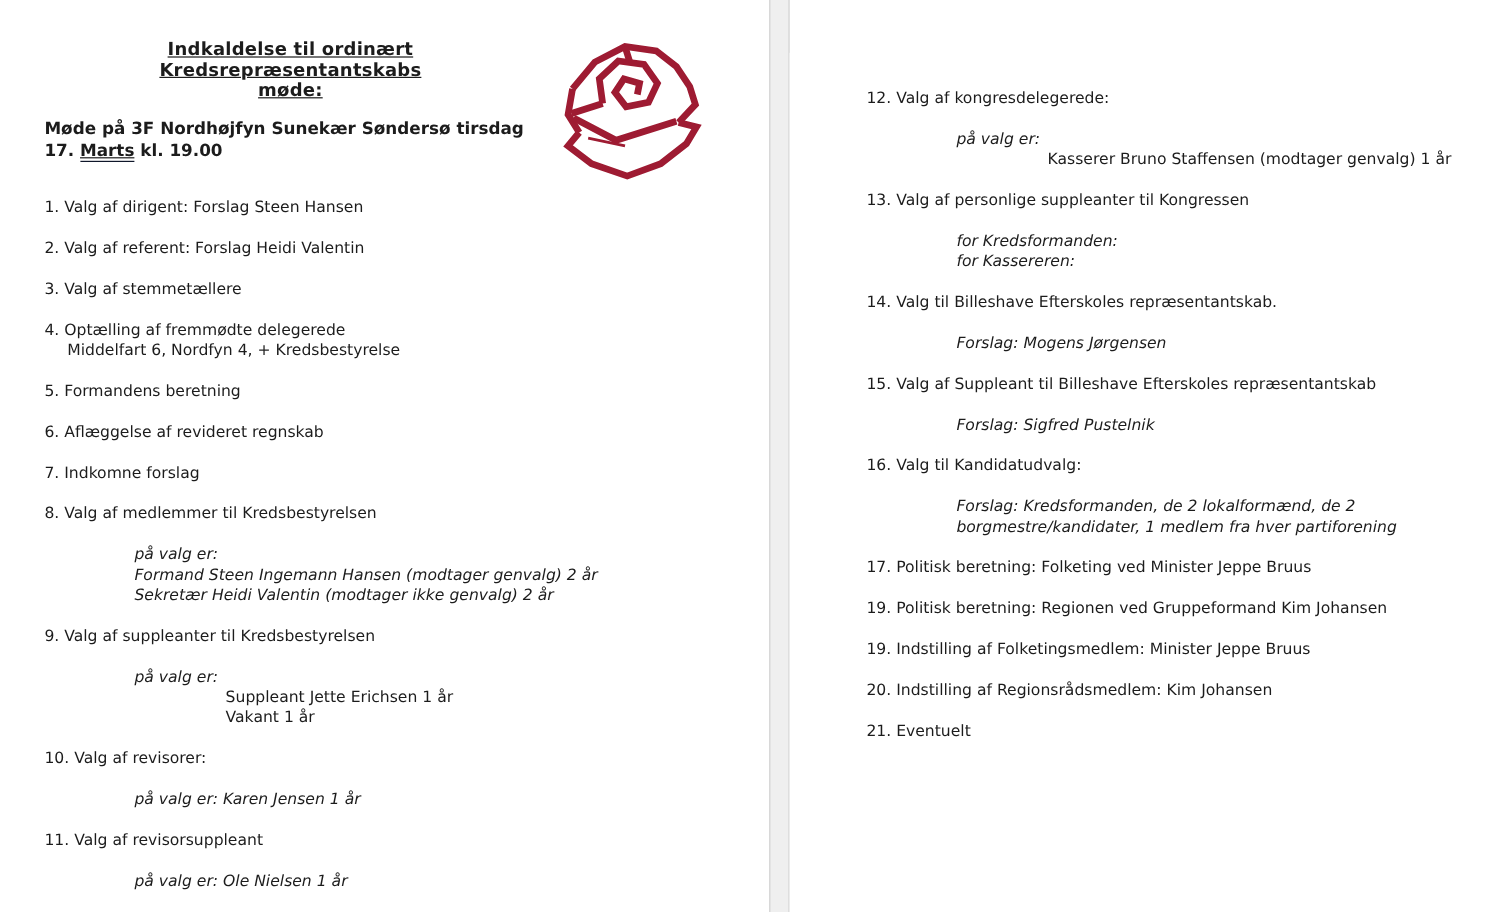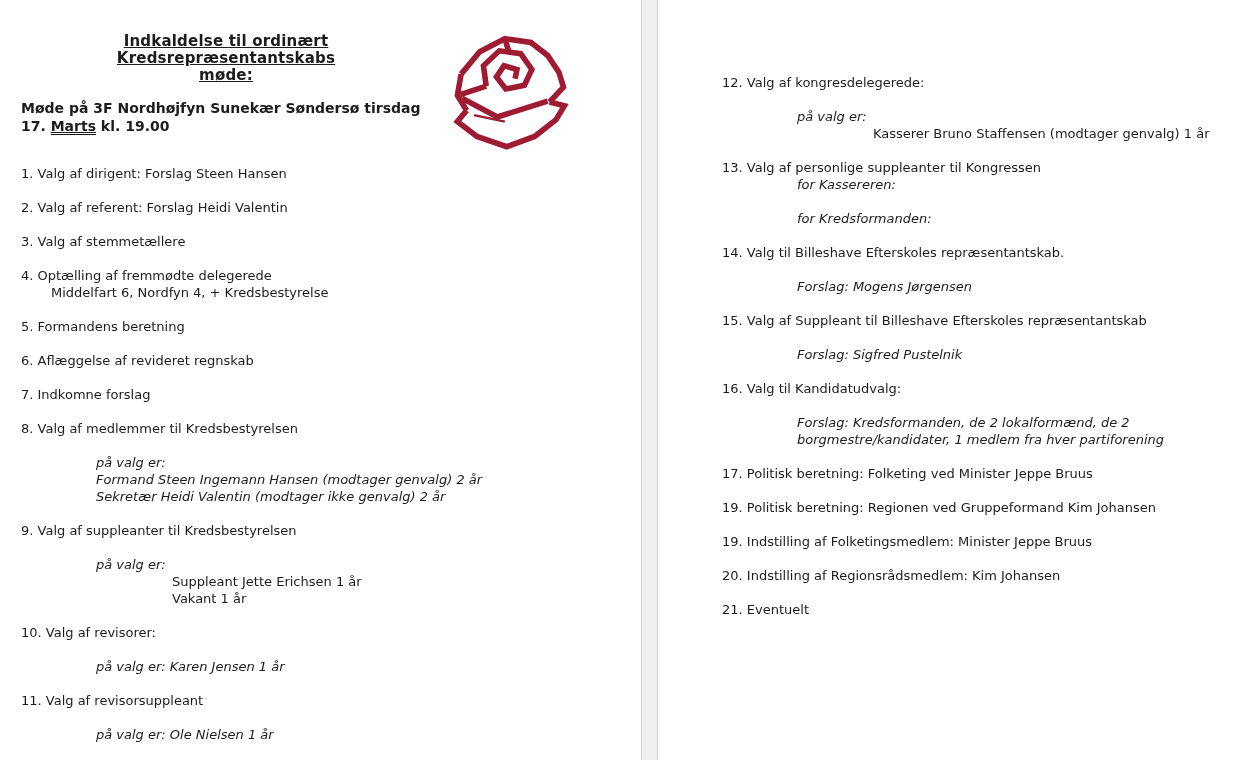--- a/index.html
+++ b/index.html
@@ -17,21 +17,21 @@
     overflow: hidden;
     background: #ffffff;
   }
   .page {
     position: absolute;
     top: 0;
     height: 760px;
     background: #ffffff;
     box-sizing: border-box;
   }
-  .page-left  { left: 0;     width: 655px; padding: 0 0 0 21px; border-radius: 18px; }
+  .page-left  { left: 16px;     width: 655px; padding: 0 0 0 21px; border-radius: 18px; }
   .page-right { left: 658px; width: 600px; padding: 30px 0 0 64px; margin-top: 44px; }
   .gutter {
     position: absolute;
     left: 641px;
     top: 0;
     width: 17px;
     height: 760px;
     background: #efefef;
     border-left: 1px solid #d2d2d2;
     border-right: 1px solid #d2d2d2;
@@ -65,21 +65,21 @@
     width: 121px;
     height: 126px;
   }
   .agenda {
     font-size: 13px;
     line-height: 17px;
   }
   .agenda-left { margin-top: 30px; }
   .ln { white-space: pre; }
   .g  { margin-top: 17px; }
-  .i1 { margin-left: 30px;  }
+  .i1 { margin-left: 19px;  }
   .t1 { margin-left: 75px; font-style: italic;  }
   .t2 { margin-left: 151px; }
 </style>
 </head>
 <body>
 
 <div class="canvas">
 
   <div class="page page-left">
 
@@ -137,22 +137,22 @@
   </div>
 
   <div class="gutter"></div>
 
   <div class="page page-right">
     <div class="agenda">
       <div class="ln">12. Valg af kongresdelegerede:</div>
       <div class="ln t1 g">på valg er:</div>
       <div class="ln t2">Kasserer Bruno Staffensen (modtager genvalg) 1 år</div>
       <div class="ln g">13. Valg af personlige suppleanter til Kongressen</div>
+      <div class="ln t1 g">for Kredsformanden:</div>
       <div class="ln t1">for Kassereren:</div>
-      <div class="ln t1 g">for Kredsformanden:</div>
       <div class="ln g">14. Valg til Billeshave Efterskoles repræsentantskab.</div>
       <div class="ln t1 g">Forslag: Mogens Jørgensen</div>
       <div class="ln g">15. Valg af Suppleant til Billeshave Efterskoles repræsentantskab</div>
       <div class="ln t1 g">Forslag: Sigfred Pustelnik</div>
       <div class="ln g">16. Valg til Kandidatudvalg:</div>
       <div class="ln t1 g">Forslag: Kredsformanden, de 2 lokalformænd, de 2</div>
       <div class="ln t1">borgmestre/kandidater, 1 medlem fra hver partiforening</div>
       <div class="ln g">17. Politisk beretning: Folketing ved Minister Jeppe Bruus</div>
       <div class="ln g">19. Politisk beretning: Regionen ved Gruppeformand Kim Johansen</div>
       <div class="ln g">19. Indstilling af Folketingsmedlem: Minister Jeppe Bruus</div>

